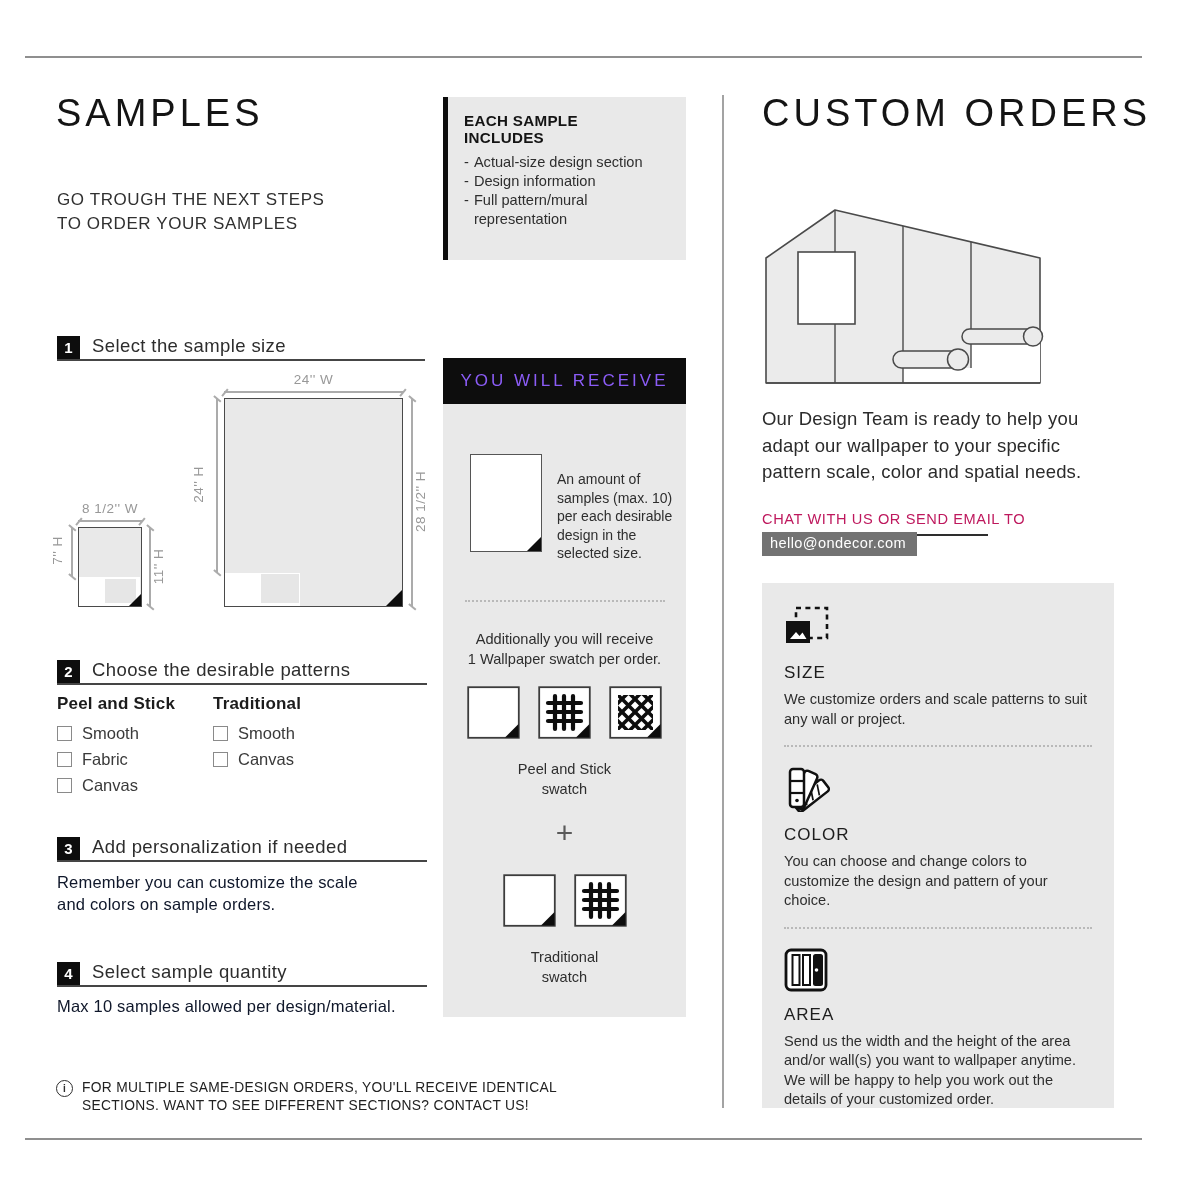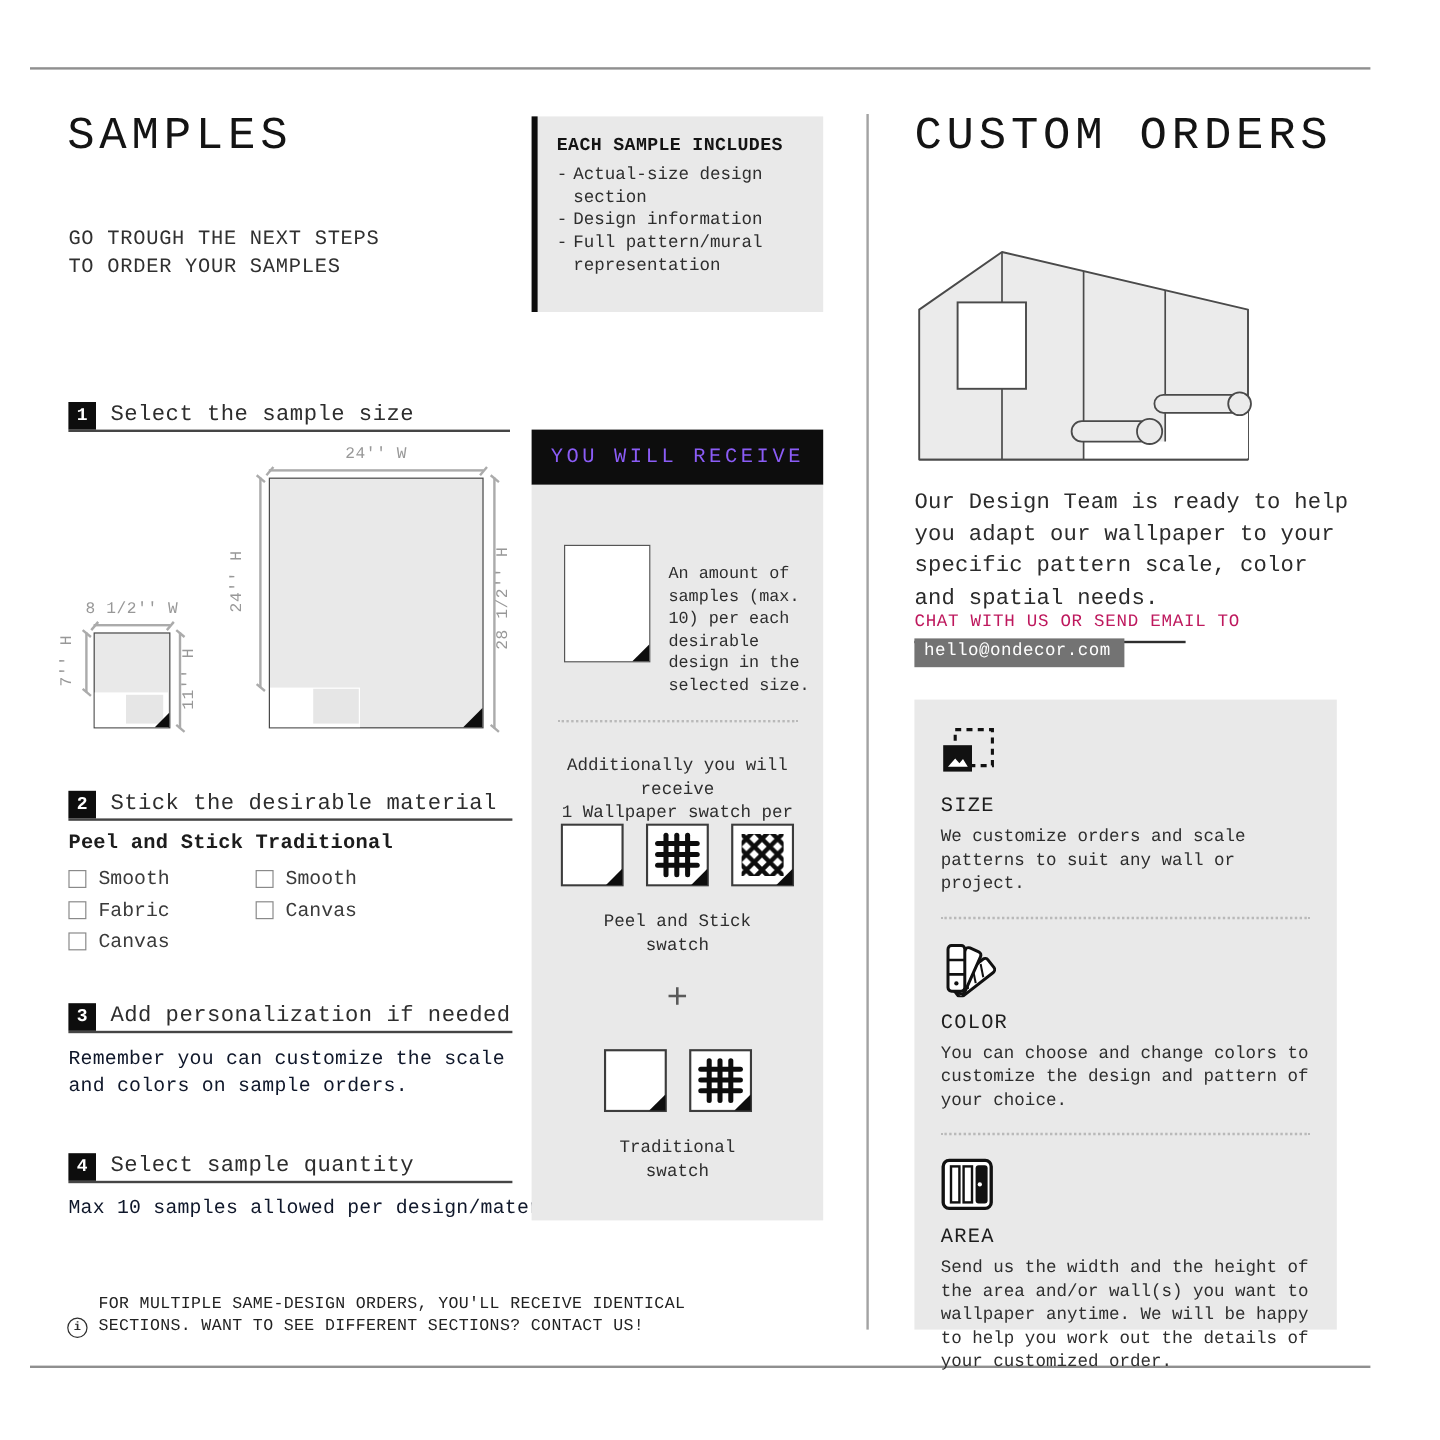--- a/index.html
+++ b/index.html
@@ -1,17 +1,17 @@
 <!DOCTYPE html>
 <html><head>
 <meta charset="utf-8">
 <style>
   html,body{margin:0;padding:0;background:#fff;}
   .page{position:relative;width:1200px;height:1200px;background:#ffffff;overflow:hidden;
-        font-family:Liberation Mono, monospace;color:#2b2b2b;}
+        font-family:Liberation Sans, sans-serif;color:#2b2b2b;}
   
   .rule{position:absolute;background:#8f8f8f;}
   .vdivider{position:absolute;background:#a3a3a3;}
   .dotted{border:none;border-top:2px dotted #b9b9b9;margin:0;}
   
   .big-title{position:absolute;font-size:38px;letter-spacing:4px;font-weight:500;color:#141414;white-space:nowrap;}
   
   .step{position:absolute;display:flex;align-items:flex-end;border-bottom:2px solid #454545;}
   .step-num{width:23px;height:23px;background:#0d0d0d;color:#fff;font-size:15px;font-weight:bold;
             display:flex;align-items:center;justify-content:center;flex:0 0 23px;}
@@ -33,21 +33,21 @@
   .dim-v::before{top:0;} .dim-v::after{bottom:0;}
   .dim-label{position:absolute;color:#989898;font-size:13.5px;letter-spacing:0.5px;text-align:center;white-space:nowrap;}
   .rot{transform:rotate(-90deg);}
   
   .materials{position:absolute;display:flex;}
   .mat-col{display:flex;flex-direction:column;}
   .mat-title{font-size:17px;font-weight:bold;color:#1c1c1c;margin-bottom:10px;letter-spacing:0.2px;}
   .opt{display:flex;align-items:center;gap:10px;font-size:16.5px;color:#3a3a3a;margin-bottom:7px;}
   .cb{width:13px;height:13px;border:1.5px solid #8a8a8a;flex:0 0 13px;}
   
-  .footnote{position:absolute;display:flex;gap:9px;align-items:flex-end;}
+  .footnote{position:absolute;display:flex;gap:9px;align-items:flex-start;}
   .info-i{width:15px;height:15px;border:1.4px solid #2e2e2e;border-radius:50%;flex:0 0 15px;margin-top:1px;
           display:flex;align-items:center;justify-content:center;font-size:10px;font-weight:bold;color:#2e2e2e;}
   .info-i::before{content:"i";}
   .footnote-text{font-size:13.8px;letter-spacing:0.3px;line-height:18px;color:#222;}
   
   .includes{position:absolute;left:443px;top:97px;width:243px;height:163px;box-sizing:border-box;
             background:#e9e9e9;border-left:5px solid #0d0d0d;padding:15px 28px 12px 16px;}
   .inc-title{font-size:15.2px;font-weight:bold;letter-spacing:0.3px;color:#141414;margin-bottom:7px;}
   .inc-item{display:flex;gap:5px;font-size:14.6px;line-height:19px;color:#2e2e2e;}
   
@@ -114,21 +114,21 @@
   </div>
   <div class="dim-h" style="left:78px;top:520px;width:64px;"></div>
   <div class="dim-label" style="left:70px;top:501px;width:80px;">8 1/2'' W</div>
   <div class="dim-v" style="left:71px;top:527px;height:50px;"></div>
   <div class="dim-label rot" style="left:32px;top:543px;width:50px;">7'' H</div>
   <div class="dim-v" style="left:149px;top:527px;height:80px;"></div>
   <div class="dim-label rot" style="left:133px;top:559px;width:50px;">11'' H</div>
 
   <div class="step" style="left:57px;top:659px;width:370px;">
     <div class="step-num">2</div>
-    <div class="step-label">Stick the desirable material</div>
+    <div class="step-label">Choose the desirable patterns</div>
   </div>
 
   <div class="materials" style="left:57px;top:694px;">
     <div class="mat-col" style="width:156px;">
       <div class="mat-title">Peel and Stick</div>
       <div class="opt">
         <span class="cb"></span>
         <span>Smooth</span>
       </div>
       <div class="opt">

